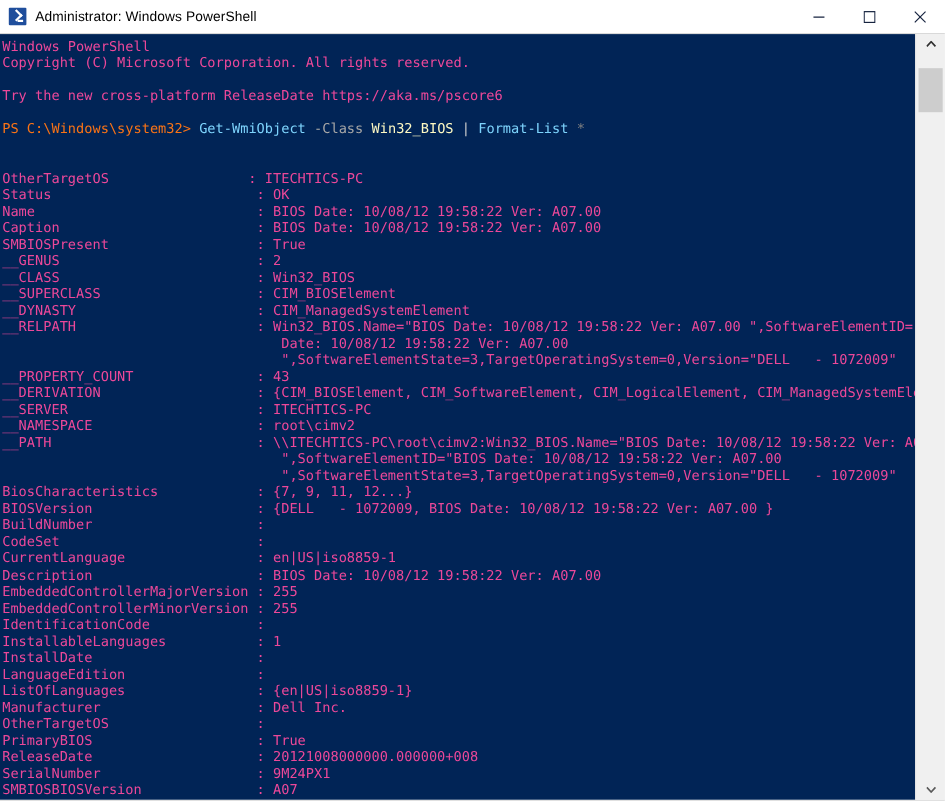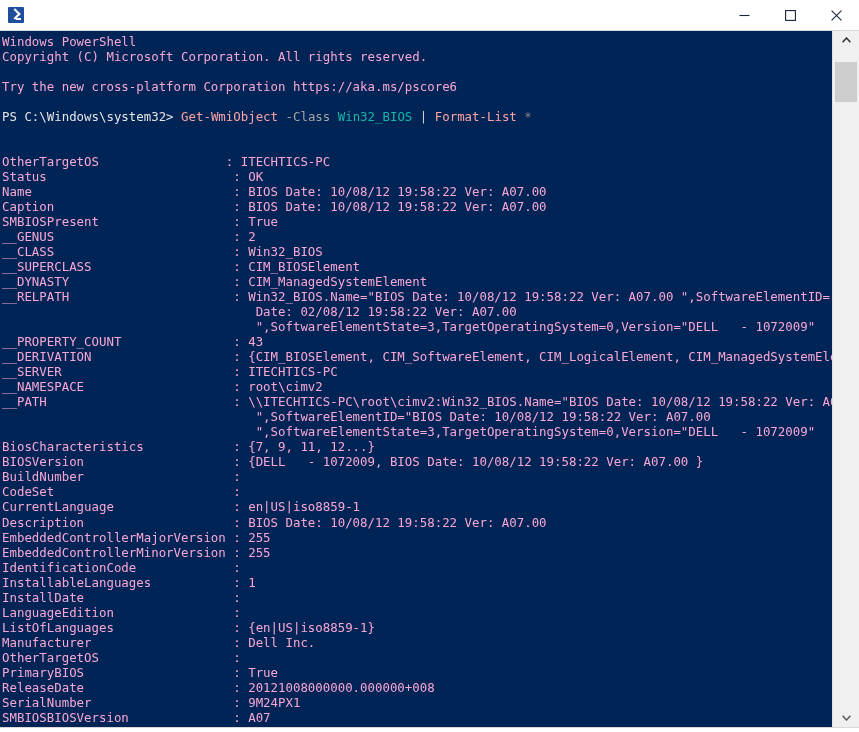--- a/index.html
+++ b/index.html
@@ -110,25 +110,25 @@
   pre#console-text {
     margin: 0;
     padding: 0;
     font-family: "DejaVu Sans Mono", "Liberation Mono", monospace;
     font-size: 12.4px;
     line-height: 15.02px;
     color: #cccccc;
     white-space: pre;
     letter-spacing: 0px;
   }
-  .c-default { color: #f9a8d4; }
-  .c-prompt  { color: #e5e5e5; }
-  .c-cmd     { color: #fca5a5; }
+  .c-default { color: #ec4899; }
+  .c-prompt  { color: #f97316; }
+  .c-cmd     { color: #7dd3fc; }
   .c-param   { color: #a6a6a6; text-align: right; }
-  .c-arg     { color: #14b8a6; }
+  .c-arg     { color: #fef9c3; }
   .c-pipe    { color: #cccccc; }
   .c-star    { color: #808080; }
 
   
   #scrollbar {
     width: 27px;
     min-width: 27px;
     background: #f0f0f0;
     position: relative;
     border-left: 1px solid #e2e2e2;
@@ -169,20 +169,21 @@
     border-top: 1px solid #d9d9d9;
   }
 </style>
 </head>
 <body>
 
 <div id="window">
 
   <div id="titlebar">
     <span id="app-icon"></span>
+    <span id="title-text">Administrator: Windows PowerShell</span>
 
     <div id="window-controls">
       <button class="winbtn" id="btn-min" title="Minimize">
         <svg width="11" height="11" viewBox="0 0 11 11">
           <line x1="0.5" y1="5.5" x2="10.5" y2="5.5" stroke="#16233f" stroke-width="1.1"></line>
         </svg>
       </button>
       <button class="winbtn" id="btn-max" title="Maximize">
         <svg width="11" height="11" viewBox="0 0 11 11">
           <rect x="0.6" y="0.6" width="9.8" height="9.8" fill="none" stroke="#16233f" stroke-width="1.1"></rect>
@@ -196,36 +197,36 @@
       </button>
     </div>
   </div>
 
   <div id="console-wrap">
 
     <div id="console">
       <pre id="console-text"><span class="c-default">Windows PowerShell</span>
 <span class="c-default">Copyright (C) Microsoft Corporation. All rights reserved.</span>
 <span class="c-default"></span>
-<span class="c-default">Try the new cross-platform Corporation https://aka.ms/pscore6</span>
+<span class="c-default">Try the new cross-platform ReleaseDate https://aka.ms/pscore6</span>
 <span class="c-default"></span>
 <span class="c-prompt">PS C:\Windows\system32&gt; </span><span class="c-cmd">Get-WmiObject</span><span class="c-default"> </span><span class="c-param">-Class</span><span class="c-default"> </span><span class="c-arg">Win32_BIOS</span><span class="c-default"> </span><span class="c-pipe">|</span><span class="c-default"> </span><span class="c-cmd">Format-List</span><span class="c-default"> </span><span class="c-star">*</span>
 
 
 <span class="c-default">OtherTargetOS                 : ITECHTICS-PC</span>
 <span class="c-default">Status                         : OK</span>
 <span class="c-default">Name                           : BIOS Date: 10/08/12 19:58:22 Ver: A07.00</span>
 <span class="c-default">Caption                        : BIOS Date: 10/08/12 19:58:22 Ver: A07.00</span>
 <span class="c-default">SMBIOSPresent                  : True</span>
 <span class="c-default">__GENUS                        : 2</span>
 <span class="c-default">__CLASS                        : Win32_BIOS</span>
 <span class="c-default">__SUPERCLASS                   : CIM_BIOSElement</span>
 <span class="c-default">__DYNASTY                      : CIM_ManagedSystemElement</span>
 <span class="c-default">__RELPATH                      : Win32_BIOS.Name="BIOS Date: 10/08/12 19:58:22 Ver: A07.00 ",SoftwareElementID="BIOS</span>
-<span class="c-default">                                  Date: 02/08/12 19:58:22 Ver: A07.00</span>
+<span class="c-default">                                  Date: 10/08/12 19:58:22 Ver: A07.00</span>
 <span class="c-default">                                  ",SoftwareElementState=3,TargetOperatingSystem=0,Version="DELL   - 1072009"</span>
 <span class="c-default">__PROPERTY_COUNT               : 43</span>
 <span class="c-default">__DERIVATION                   : {CIM_BIOSElement, CIM_SoftwareElement, CIM_LogicalElement, CIM_ManagedSystemElement}</span>
 <span class="c-default">__SERVER                       : ITECHTICS-PC</span>
 <span class="c-default">__NAMESPACE                    : root\cimv2</span>
 <span class="c-default">__PATH                         : \\ITECHTICS-PC\root\cimv2:Win32_BIOS.Name="BIOS Date: 10/08/12 19:58:22 Ver: A07.00</span>
 <span class="c-default">                                  ",SoftwareElementID="BIOS Date: 10/08/12 19:58:22 Ver: A07.00</span>
 <span class="c-default">                                  ",SoftwareElementState=3,TargetOperatingSystem=0,Version="DELL   - 1072009"</span>
 <span class="c-default">BiosCharacteristics            : {7, 9, 11, 12...}</span>
 <span class="c-default">BIOSVersion                    : {DELL   - 1072009, BIOS Date: 10/08/12 19:58:22 Ver: A07.00 }</span>

